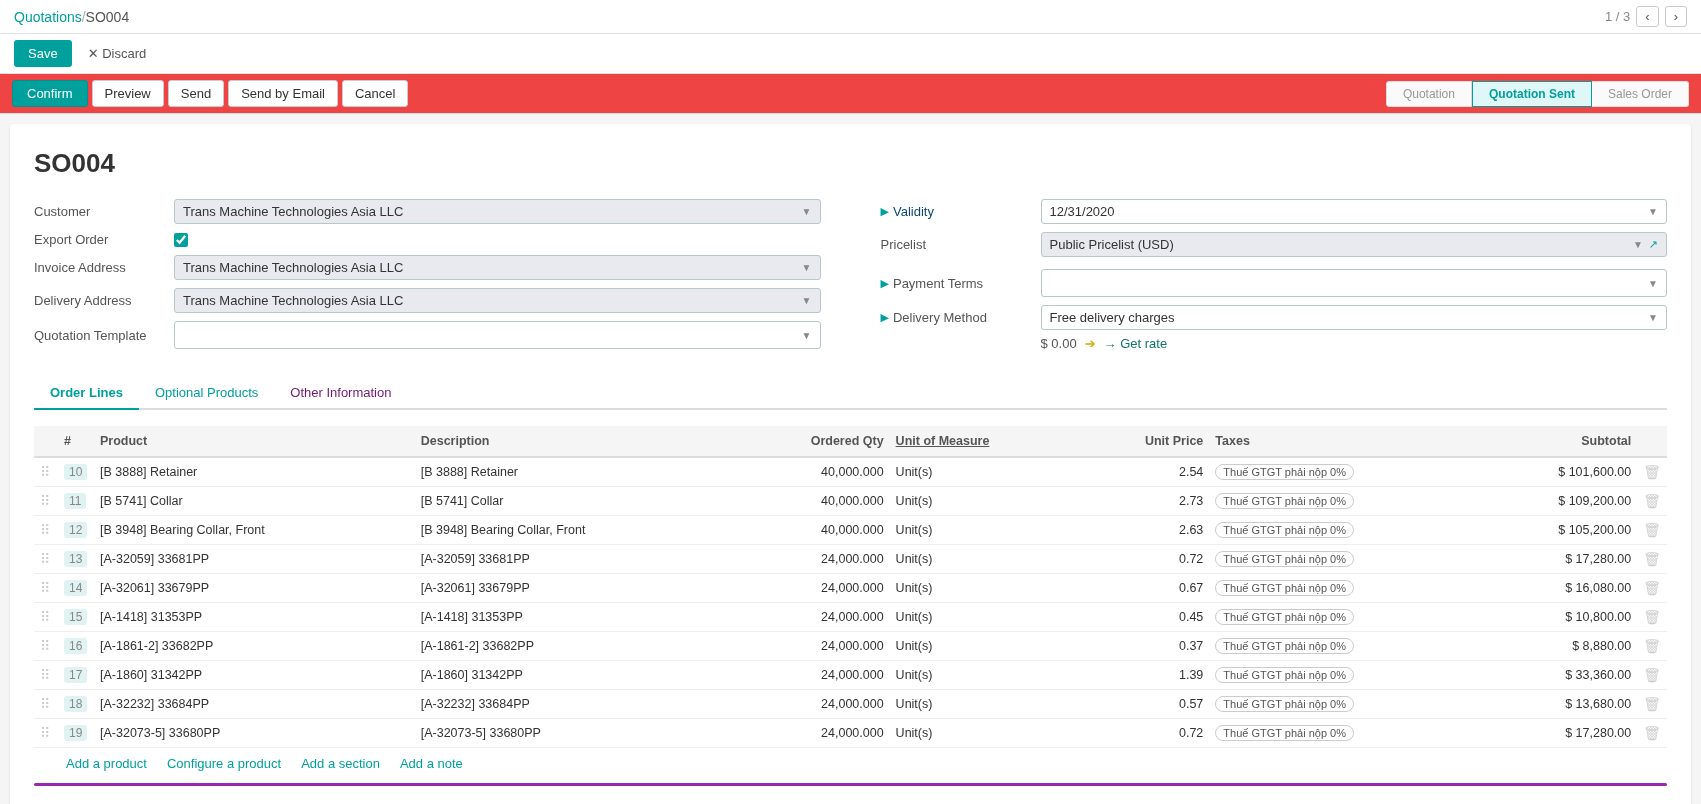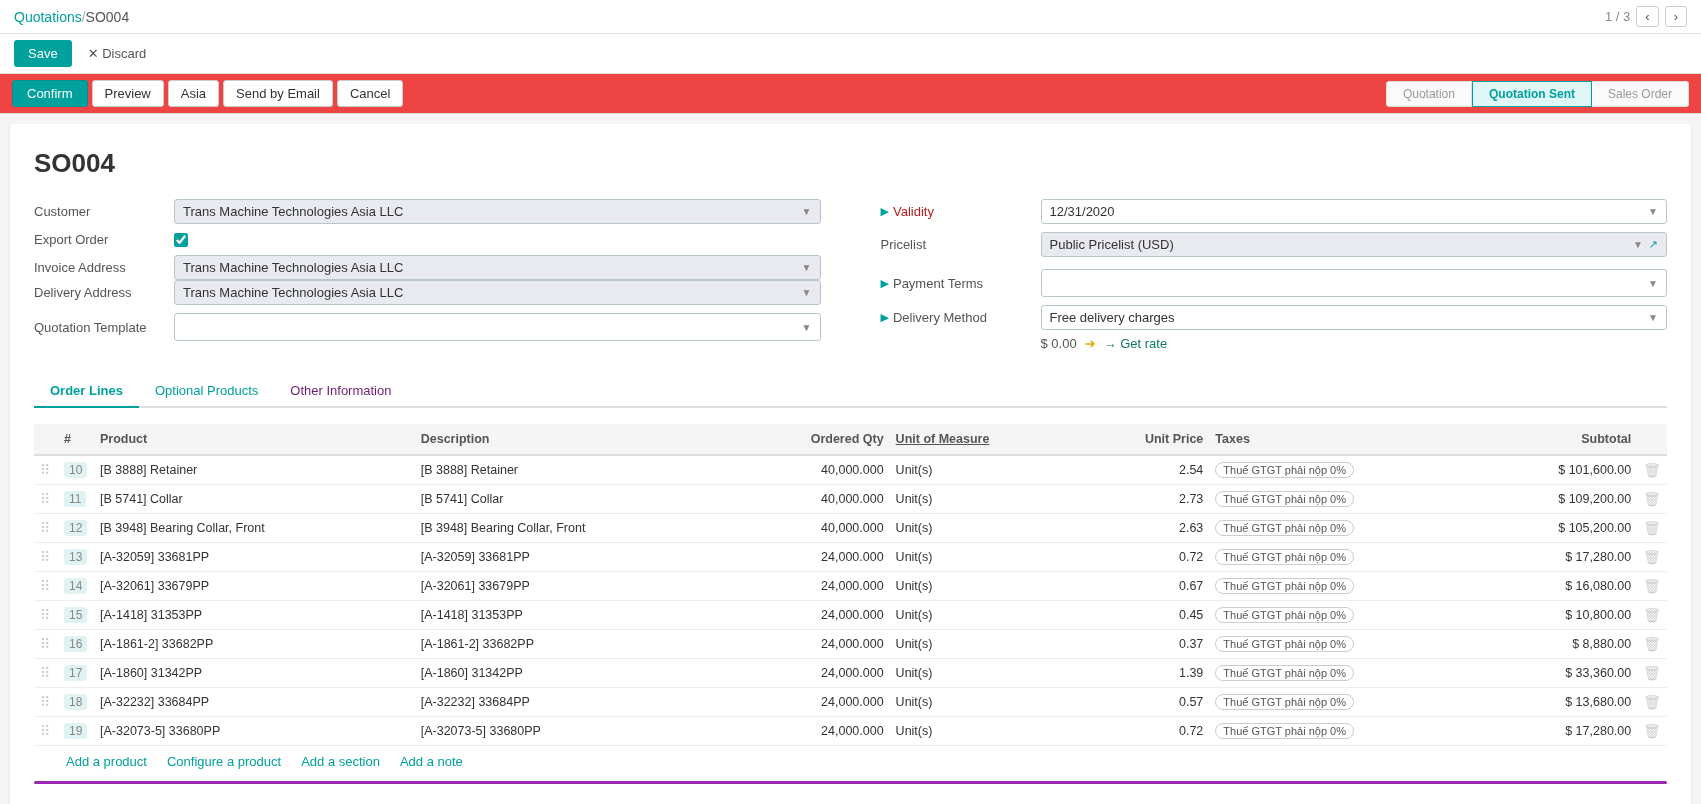--- a/index.html
+++ b/index.html
@@ -24,21 +24,21 @@
 <div style="background:#fff; padding:6px 14px; display:flex; align-items:center; gap:6px; border-bottom:1px solid #e0e0e0;">
   <button style="background:#00a09d; color:#fff; border:none; padding:6px 14px; border-radius:3px; cursor:pointer; font-size:13px; display:inline-flex; align-items:center; gap:4px;">Save</button>
   <button style="background:#fff; color:#555; border:none; padding:6px 10px; cursor:pointer; font-size:13px;">
     <span>✕ Discard</span>
   </button>
 </div>
 
 <div style="background:#ef4444; padding:6px 12px; display:flex; align-items:center; border-bottom:1px solid #ddd;">
   <button style="background:#00a09d; color:#fff; border:1px solid #009090; padding:5px 14px; border-radius:3px; cursor:pointer; font-size:13px; margin-right:4px;">Confirm</button>
   <button style="background:#fff; color:#333; border:1px solid #ccc; padding:5px 12px; border-radius:3px; cursor:pointer; font-size:13px; margin-right:4px;">Preview</button>
-  <button style="background:#fff; color:#333; border:1px solid #ccc; padding:5px 12px; border-radius:3px; cursor:pointer; font-size:13px; margin-right:4px;">Asia</button>
+  <button style="background:#fff; color:#333; border:1px solid #ccc; padding:5px 12px; border-radius:3px; cursor:pointer; font-size:13px; margin-right:4px;">Send</button>
   <button style="background:#fff; color:#333; border:1px solid #ccc; padding:5px 12px; border-radius:3px; cursor:pointer; font-size:13px; margin-right:4px;">Send by Email</button>
   <button style="background:#fff; color:#333; border:1px solid #ccc; padding:5px 12px; border-radius:3px; cursor:pointer; font-size:13px;">Cancel</button>
   <div style="flex:1;"></div>
   <div style="display:flex; align-items:center; gap:0;">
     <div style="padding:5px 16px; font-size:12px; color:#999; border:1px solid #ddd; background:#fafafa; border-radius:3px 0 0 3px;">Quotation</div>
     <div style="padding:5px 16px; font-size:12px; color:#00a09d; border:1px solid #00a09d; background:#e0f7f7; font-weight:bold;">Quotation Sent</div>
     <div style="padding:5px 16px; font-size:12px; color:#999; border:1px solid #ddd; background:#fafafa; border-radius:0 3px 3px 0; border-left:none;">Sales Order</div>
   </div>
 </div>
 
@@ -58,21 +58,21 @@
         </div>
       </div>
 
       <div style="display:flex; align-items:center; margin-bottom:8px;">
         <span style="width:140px; min-width:140px; color:#555; font-size:13px;">Export Order</span>
         <div style="display:flex; align-items:center;">
           <input type="checkbox" checked="" style="width: 14px; height: 14px; accent-color: rgb(0, 160, 157);">
         </div>
       </div>
 
-      <div style="display:flex; align-items:center; ">
+      <div style="display:flex; align-items:center; margin-bottom:8px;">
         <span style="width:140px; min-width:140px; color:#555; font-size:13px;">Invoice Address</span>
         <div style="flex:1; border:1px solid #b8c8c8; border-radius:3px; padding:4px 8px; background:#e8eaf0; color:#333; font-size:13px; display:flex; align-items:center; justify-content:space-between; cursor:pointer;">
           <span>Trans Machine Technologies Asia LLC</span>
           <span style="color:#888; font-size:10px;">▼</span>
         </div>
       </div>
 
       <div style="display:flex; align-items:center; margin-bottom:8px;">
         <span style="width:140px; min-width:140px; color:#555; font-size:13px;">Delivery Address</span>
         <div style="flex:1; border:1px solid #b8c8c8; border-radius:3px; padding:4px 8px; background:#e8eaf0; color:#333; font-size:13px; display:flex; align-items:center; justify-content:space-between; cursor:pointer;">
@@ -88,21 +88,21 @@
           <span style="color:#888; font-size:10px;">▼</span>
         </div>
       </div>
     </div>
 
     <div>
 
       <div style="display:flex; align-items:center; margin-bottom:8px;">
         <div style="width:160px; min-width:160px; display:flex; align-items:center; gap:4px;">
           <span style="color:#00a09d; font-size:11px; cursor:pointer;">▶</span>
-          <span style="color:#b91c1c; font-size:13px;">Validity</span>
+          <span style="color:#0c4a6e; font-size:13px;">Validity</span>
         </div>
         <div style="flex:1; border:1px solid #b8c8c8; border-radius:3px; padding:4px 8px; background:#fff; color:#333; font-size:13px; display:flex; align-items:center; justify-content:space-between; cursor:pointer;">
           <span>12/31/2020</span>
           <span style="color:#888; font-size:10px;">▼</span>
         </div>
       </div>
 
       <div style="display:flex; align-items:center; margin-bottom:12px;">
         <span style="width:160px; min-width:160px; color:#555; font-size:13px;">Pricelist</span>
         <div style="flex:1; border:1px solid #b8c8c8; border-radius:3px; padding:4px 8px; background:#e8eaf0; color:#333; font-size:13px; display:flex; align-items:center; justify-content:space-between; cursor:pointer;">

